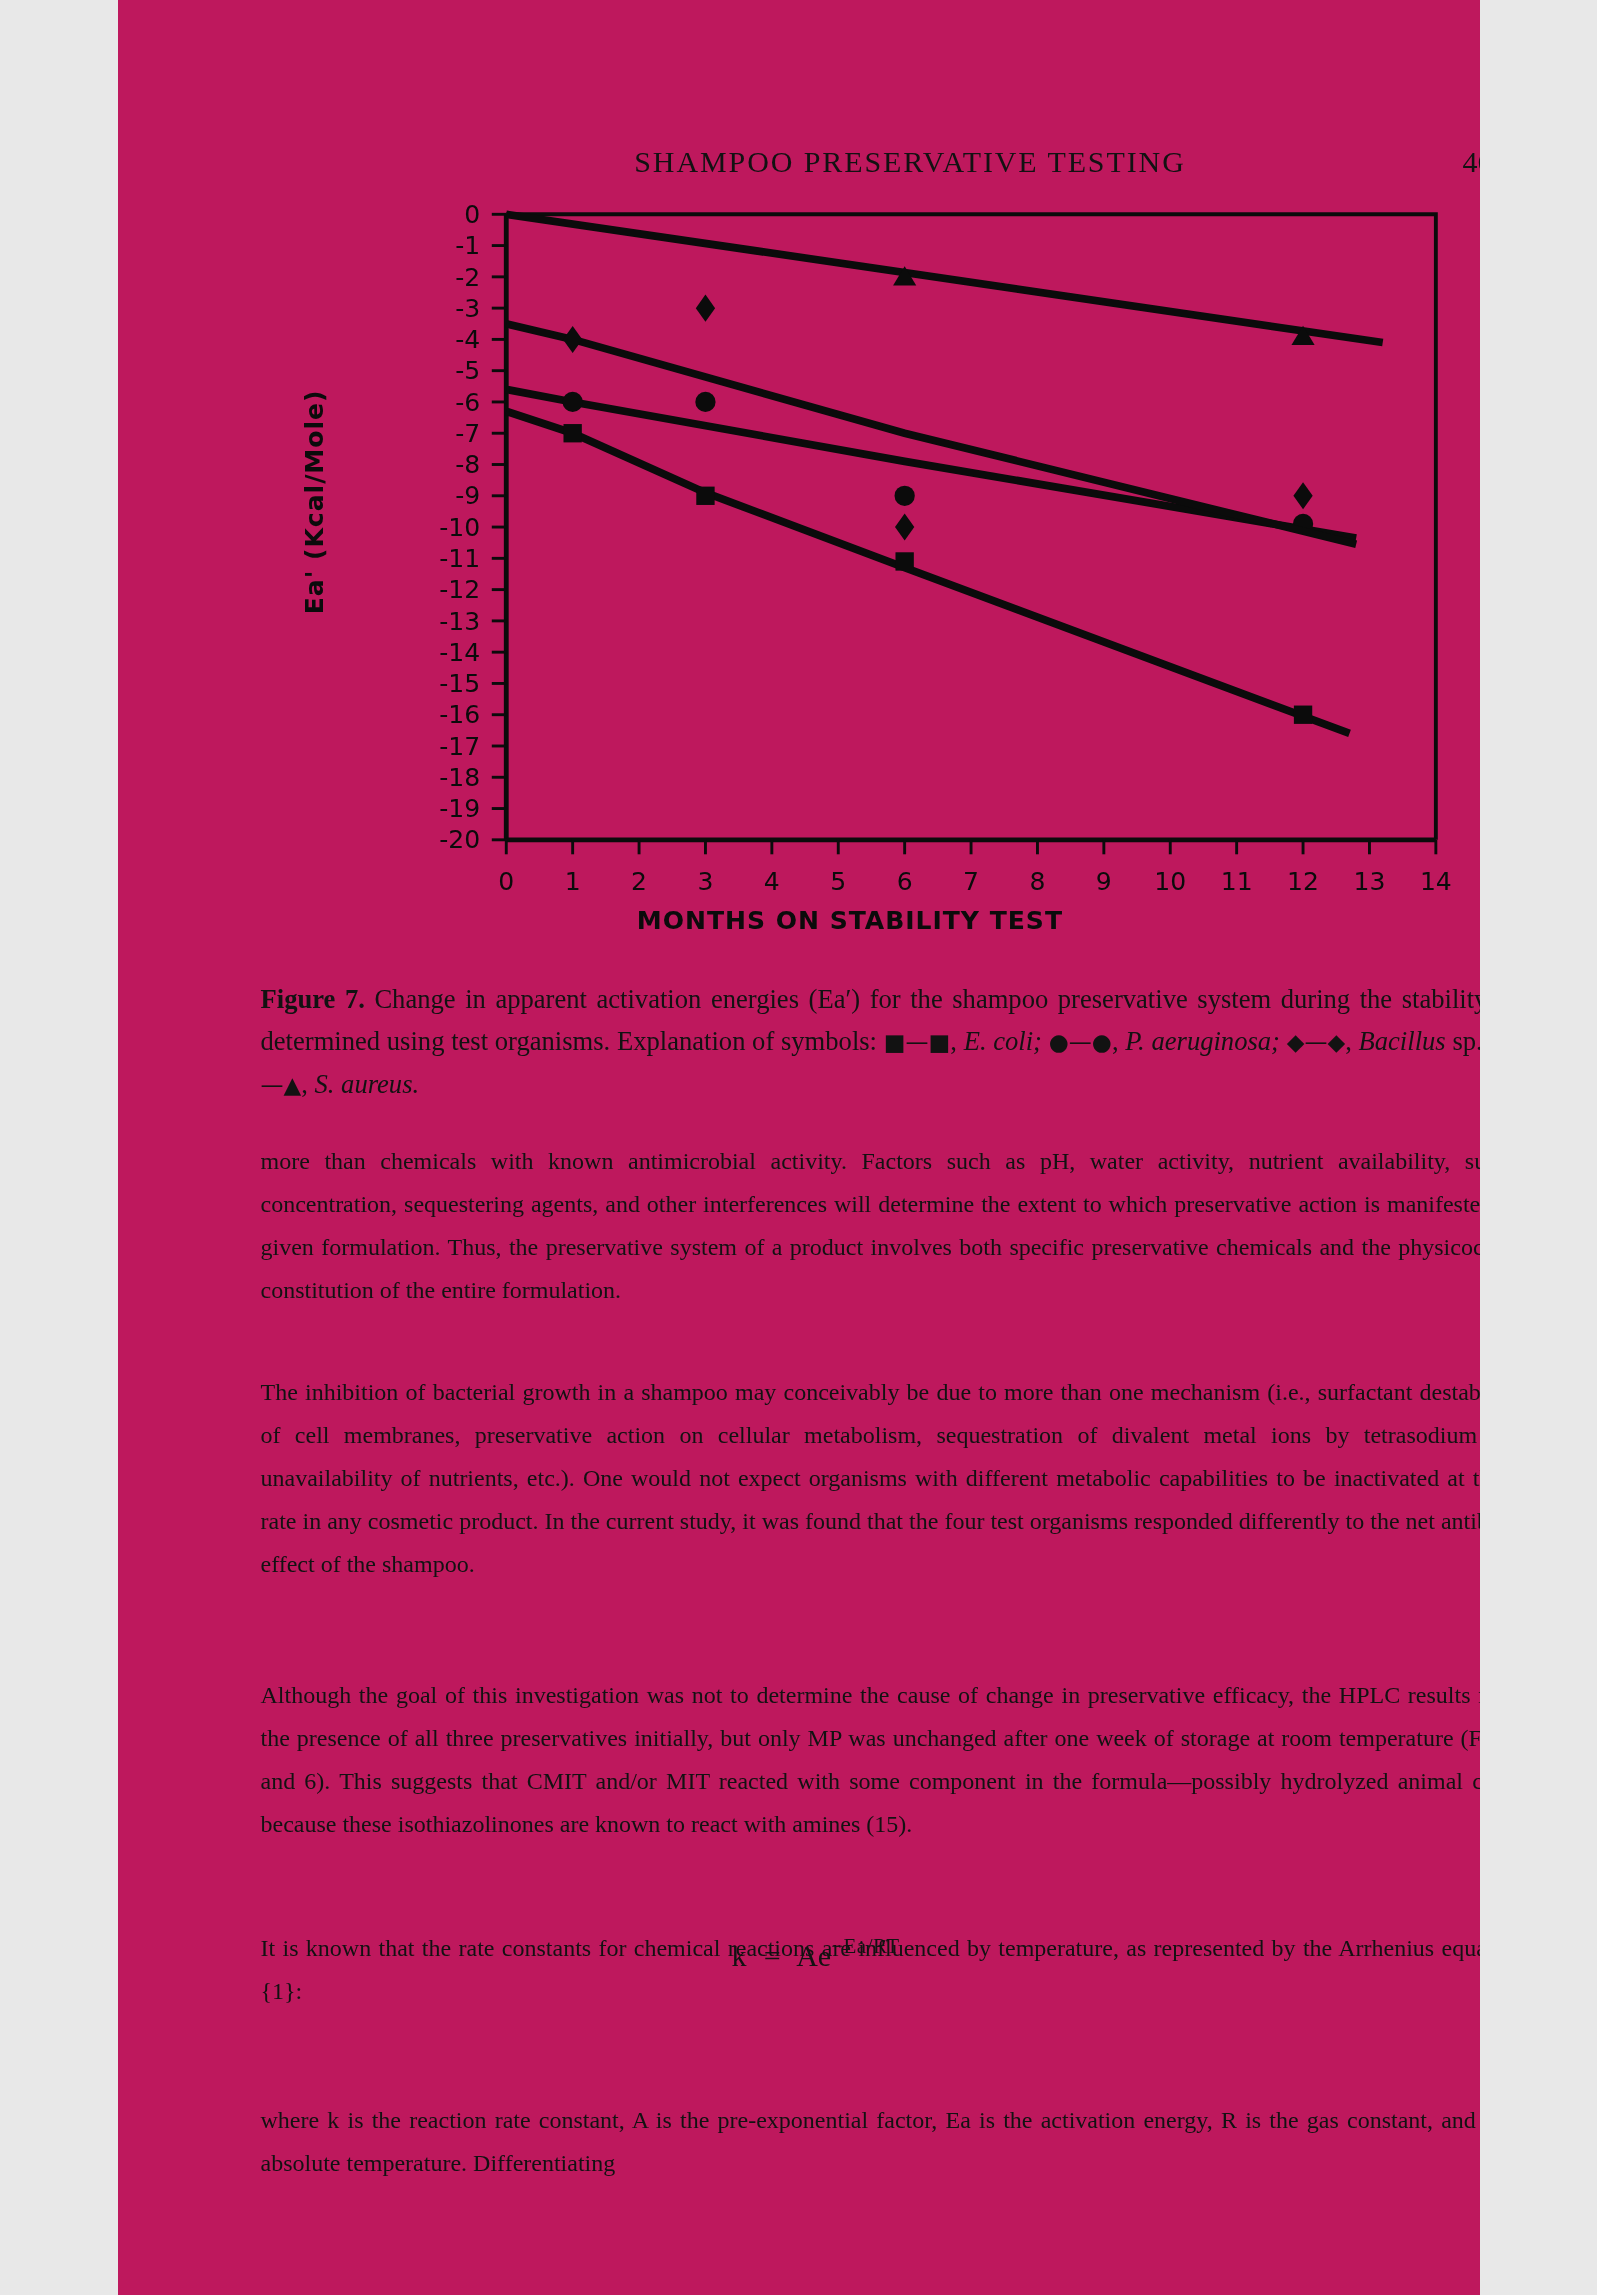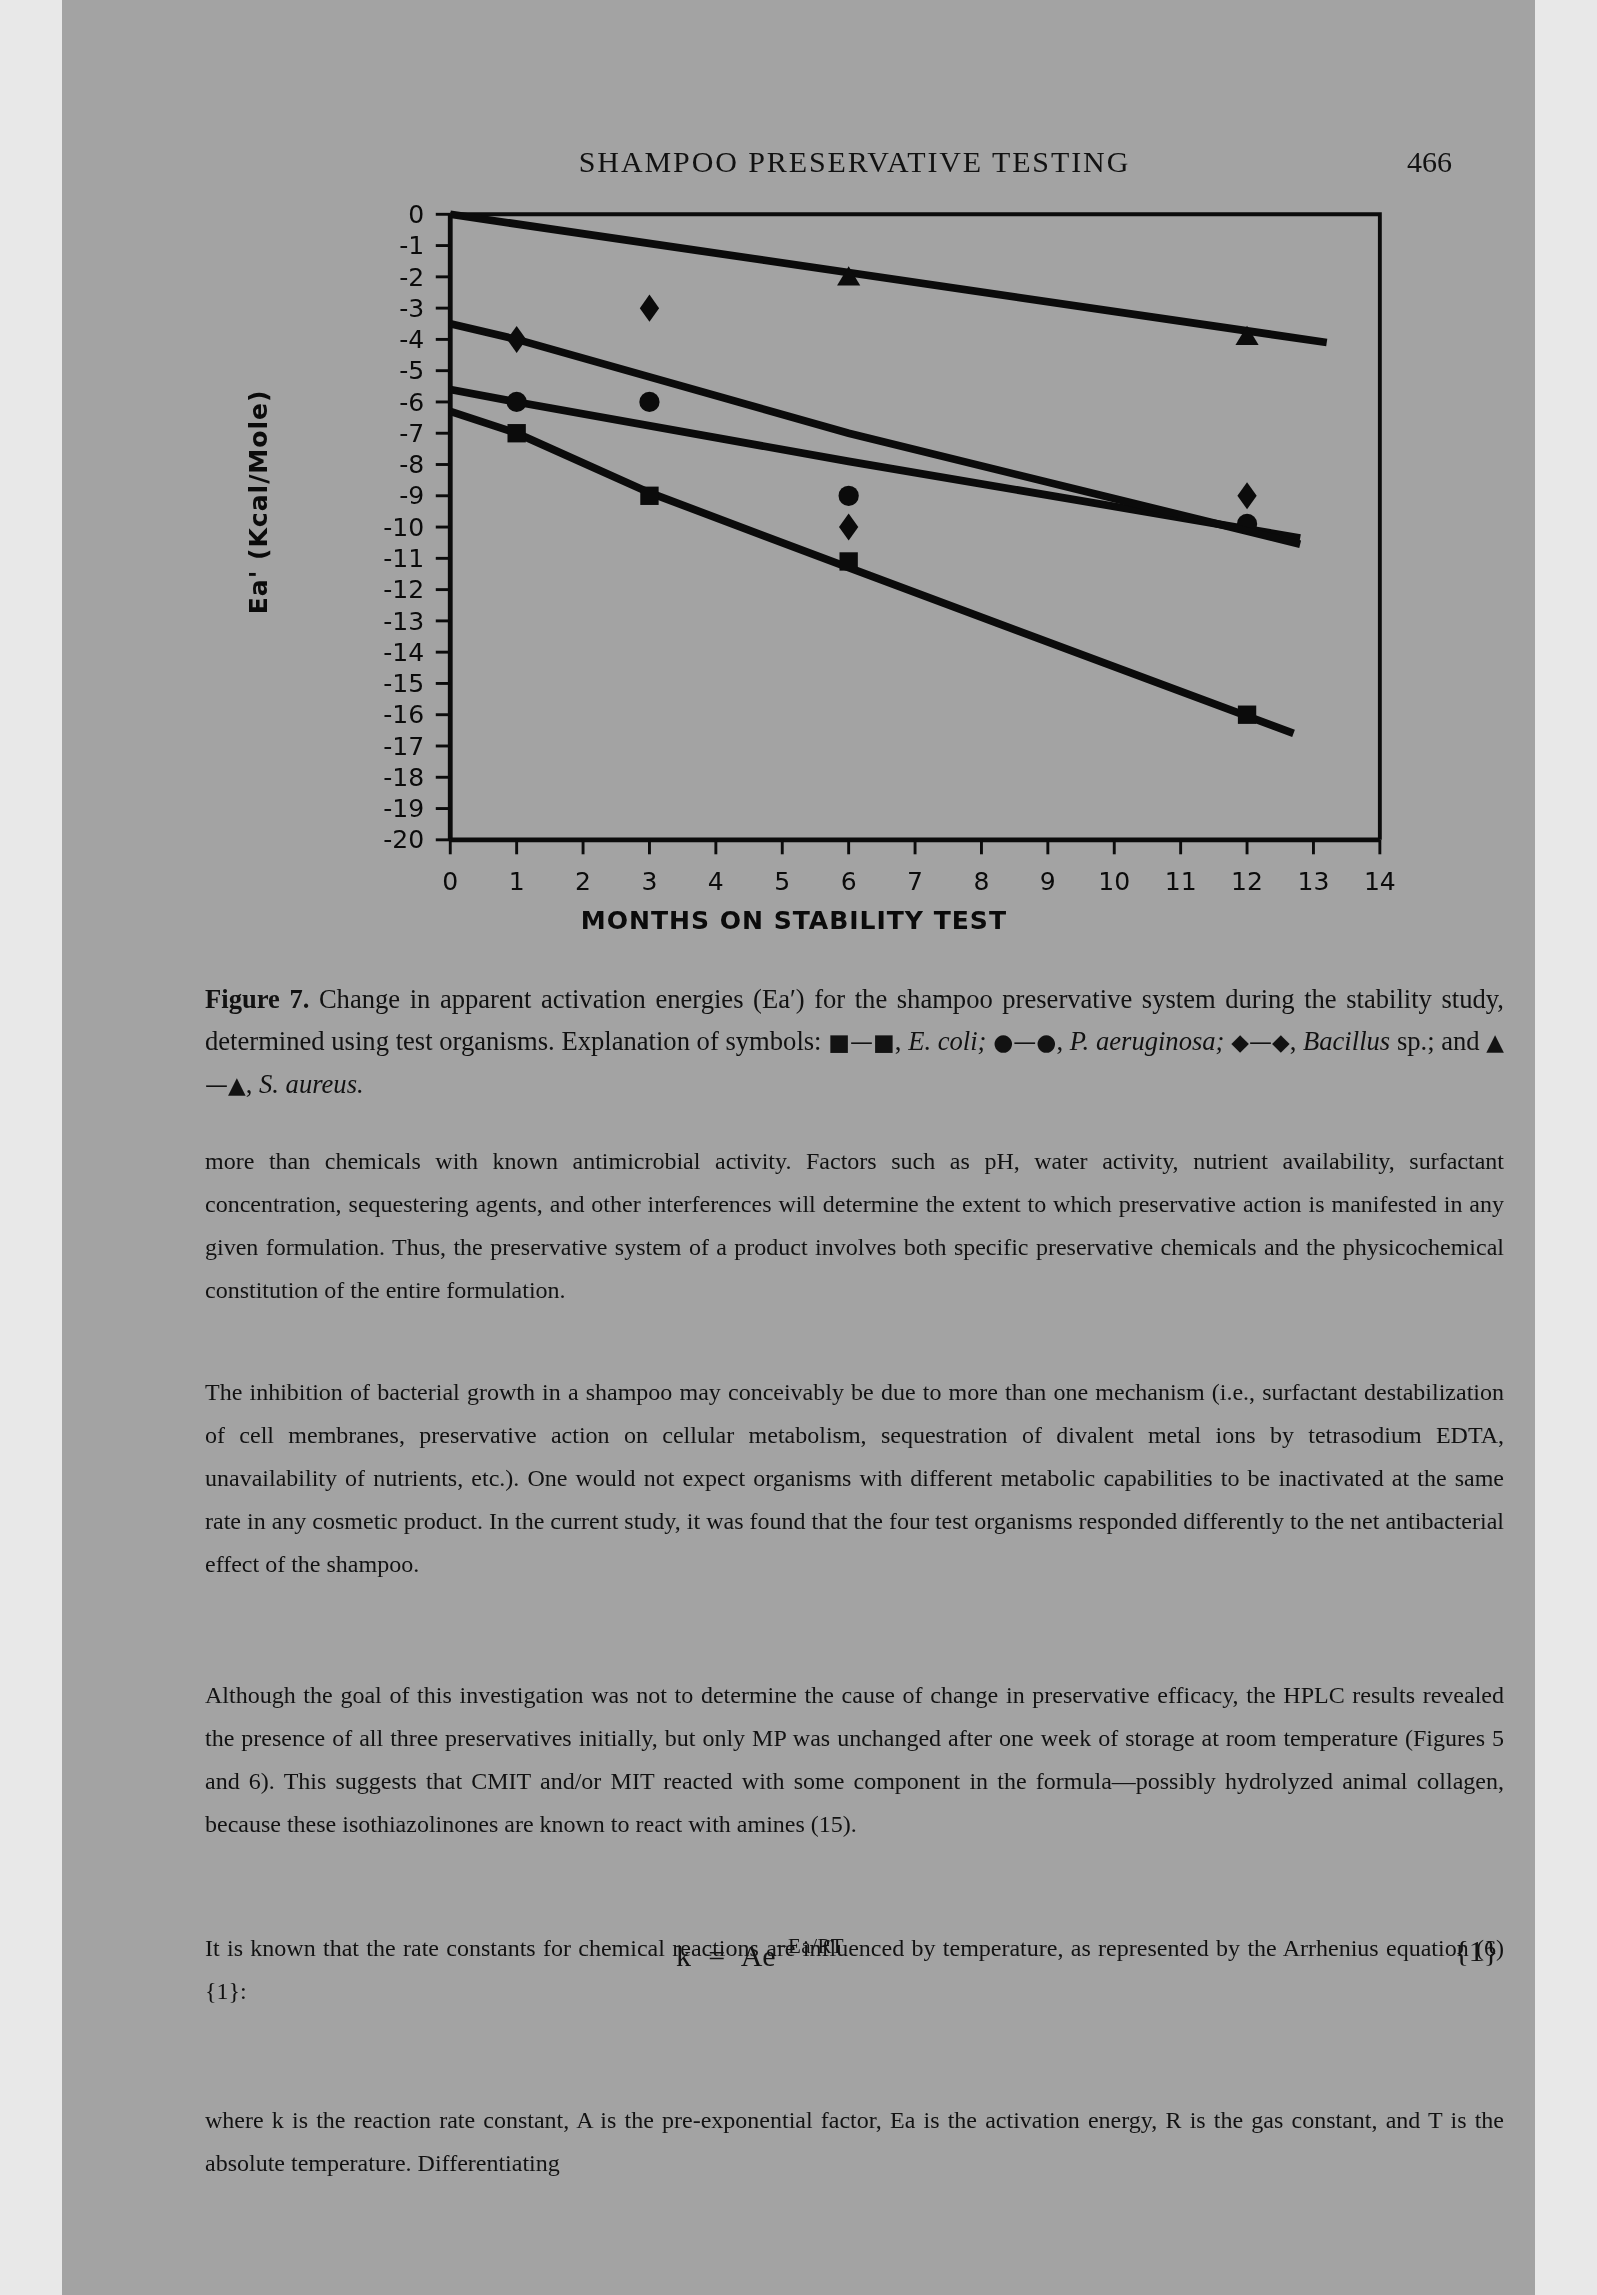--- a/index.html
+++ b/index.html
@@ -1,19 +1,19 @@
 <!DOCTYPE html>
 <html><head>
 <meta charset="utf-8">
 <style>
   html,body{margin:0;padding:0;background:#e8e8e8;}
   .page{
     position:relative;
-    width:1473px;height:2295px;
-    background:#a3a3a3;
+    width:1362px;height:2295px;
+    background:#be185d;
     font-family:"Liberation Serif",serif;
     color:#121212;
     overflow:hidden;
     margin:0 auto;
   }
   .running-head{position:absolute;top:145px;left:143px;width:1299px;height:39px;}
   .rh-title{display:block;text-align:center;font-size:30px;letter-spacing:1.9px;}
   .rh-page{position:absolute;right:52px;top:0;font-size:30px;}
   svg.chart{position:absolute;top:0;left:0;}
   svg.chart text{font-family:"DejaVu Sans",sans-serif;}

